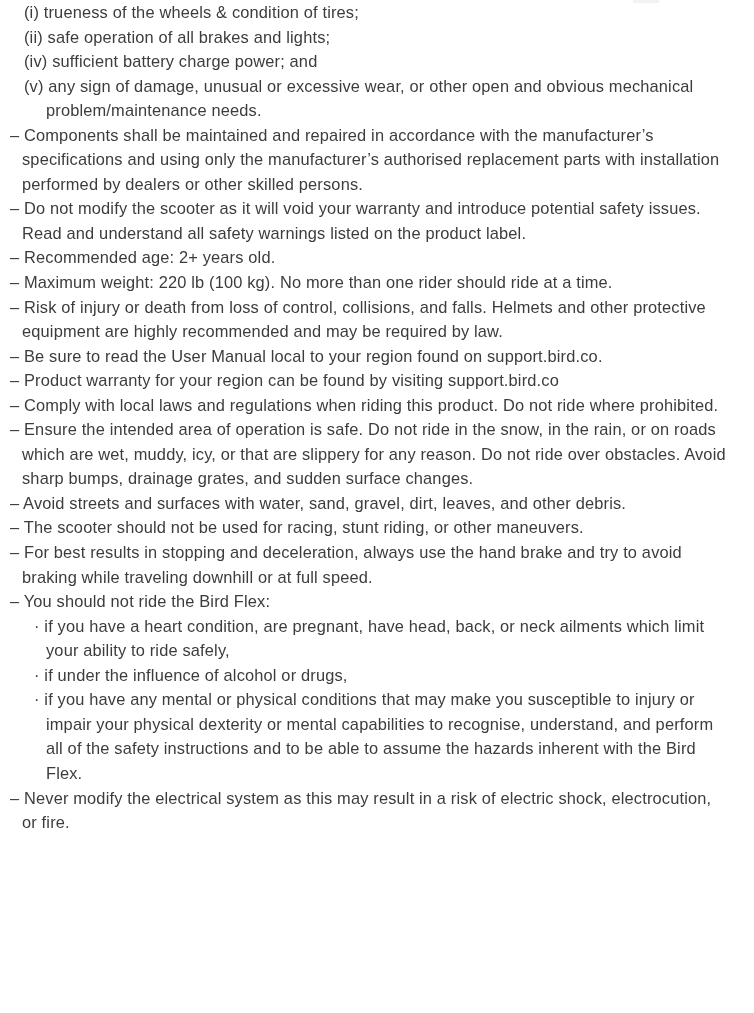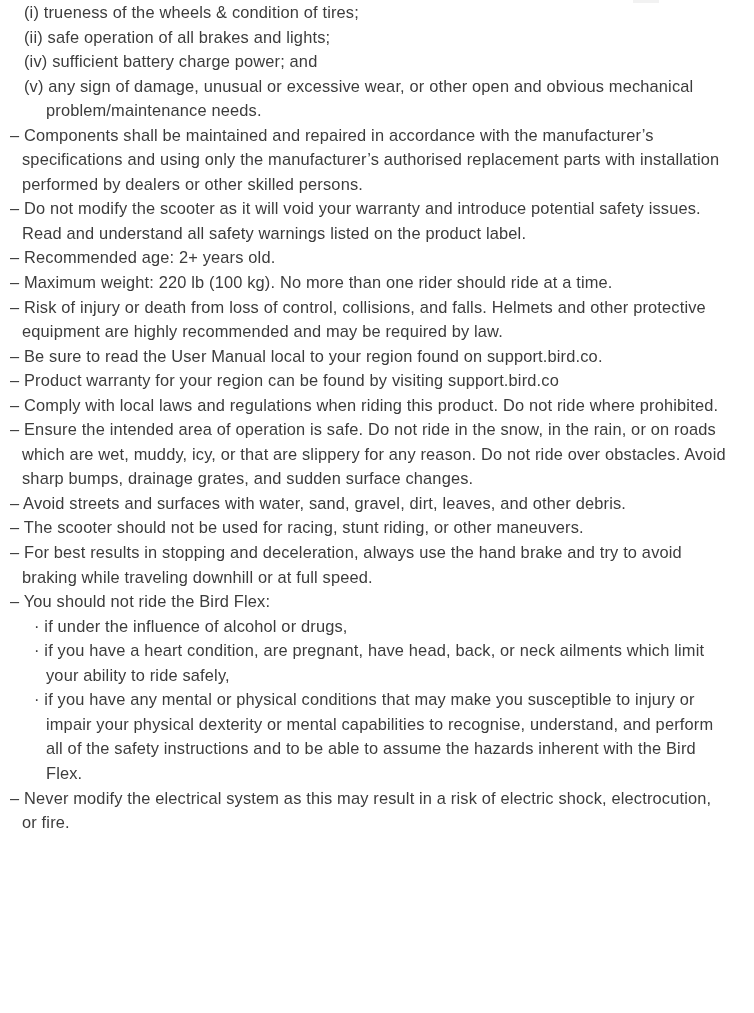--- a/index.html
+++ b/index.html
@@ -106,20 +106,20 @@
         <li class="item dash"><span class="marker">–</span> <span class="txt">Maximum weight: 220 lb (100 kg). No more than one rider should ride at a time.</span></li>
         <li class="item dash"><span class="marker">–</span> <span class="txt">Risk of injury or death from loss of control, collisions, and falls. Helmets and other protective equipment are highly recommended and may be required by law.</span></li>
         <li class="item dash"><span class="marker">–</span> <span class="txt">Be sure to read the User Manual local to your region found on support.bird.co.</span></li>
         <li class="item dash"><span class="marker">–</span> <span class="txt">Product warranty for your region can be found by visiting support.bird.co</span></li>
         <li class="item dash"><span class="marker">–</span> <span class="txt">Comply with local laws and regulations when riding this product. Do not ride where prohibited.</span></li>
         <li class="item dash"><span class="marker">–</span> <span class="txt">Ensure the intended area of operation is safe. Do not ride in the snow, in the rain, or on roads which are wet, muddy, icy, or that are slippery for any reason. Do not ride over obstacles. Avoid sharp bumps, drainage grates, and sudden surface changes.</span></li>
         <li class="item dash"><span class="marker">–</span> <span class="txt">Avoid streets and surfaces with water, sand, gravel, dirt, leaves, and other debris.</span></li>
         <li class="item dash"><span class="marker">–</span> <span class="txt">The scooter should not be used for racing, stunt riding, or other maneuvers.</span></li>
         <li class="item dash"><span class="marker">–</span> <span class="txt">For best results in stopping and deceleration, always use the hand brake and try to avoid braking while traveling downhill or at full speed.</span></li>
         <li class="item dash"><span class="marker">–</span> <span class="txt">You should not ride the Bird Flex:</span></li>
+        <li class="item dot"><span class="marker">·</span> <span class="txt">if you have a heart condition, are pregnant, have head, back, or neck ailments which limit your ability to ride safely,</span></li>
         <li class="item dot"><span class="marker">·</span> <span class="txt">if under the influence of alcohol or drugs,</span></li>
-        <li class="item dot"><span class="marker">·</span> <span class="txt">if you have a heart condition, are pregnant, have head, back, or neck ailments which limit your ability to ride safely,</span></li>
         <li class="item dot"><span class="marker">·</span> <span class="txt">if you have any mental or physical conditions that may make you susceptible to injury or impair your physical dexterity or mental capabilities to recognise, understand, and perform all of the safety instructions and to be able to assume the hazards inherent with the Bird Flex.</span></li>
         <li class="item dash"><span class="marker">–</span> <span class="txt">Never modify the electrical system as this may result in a risk of electric shock, electrocution, or fire.</span></li>
       </ul>
   </div>
 
 </div>
 
 </body></html>

